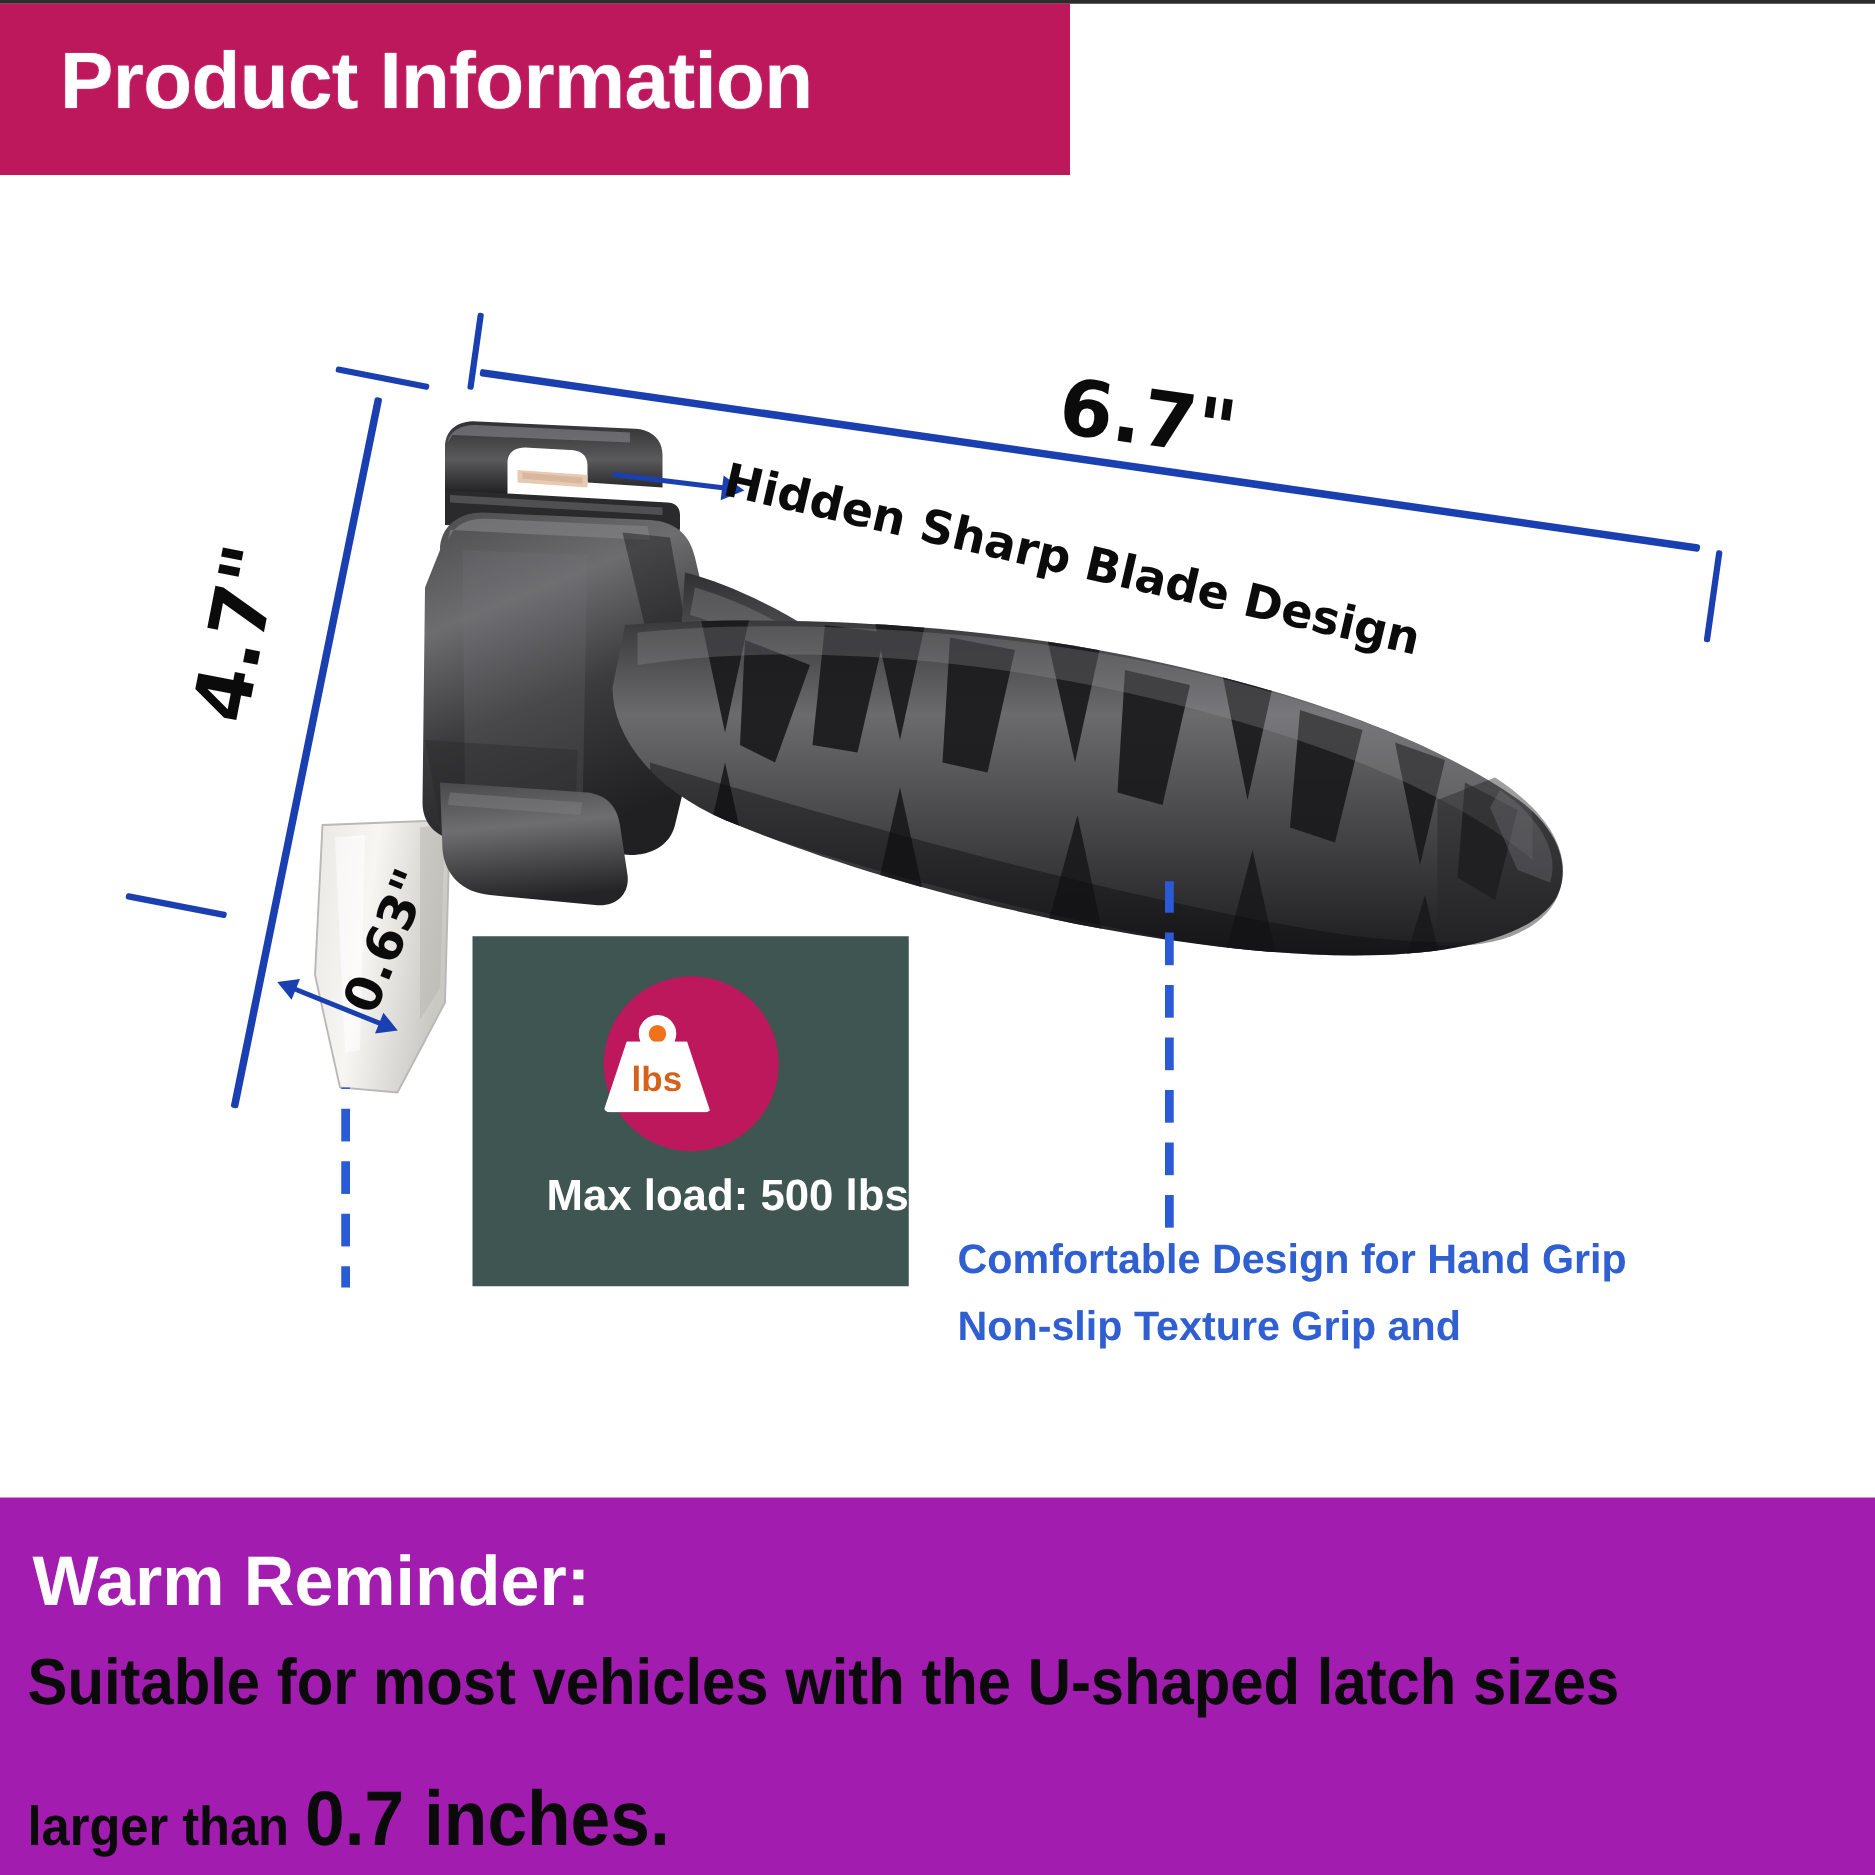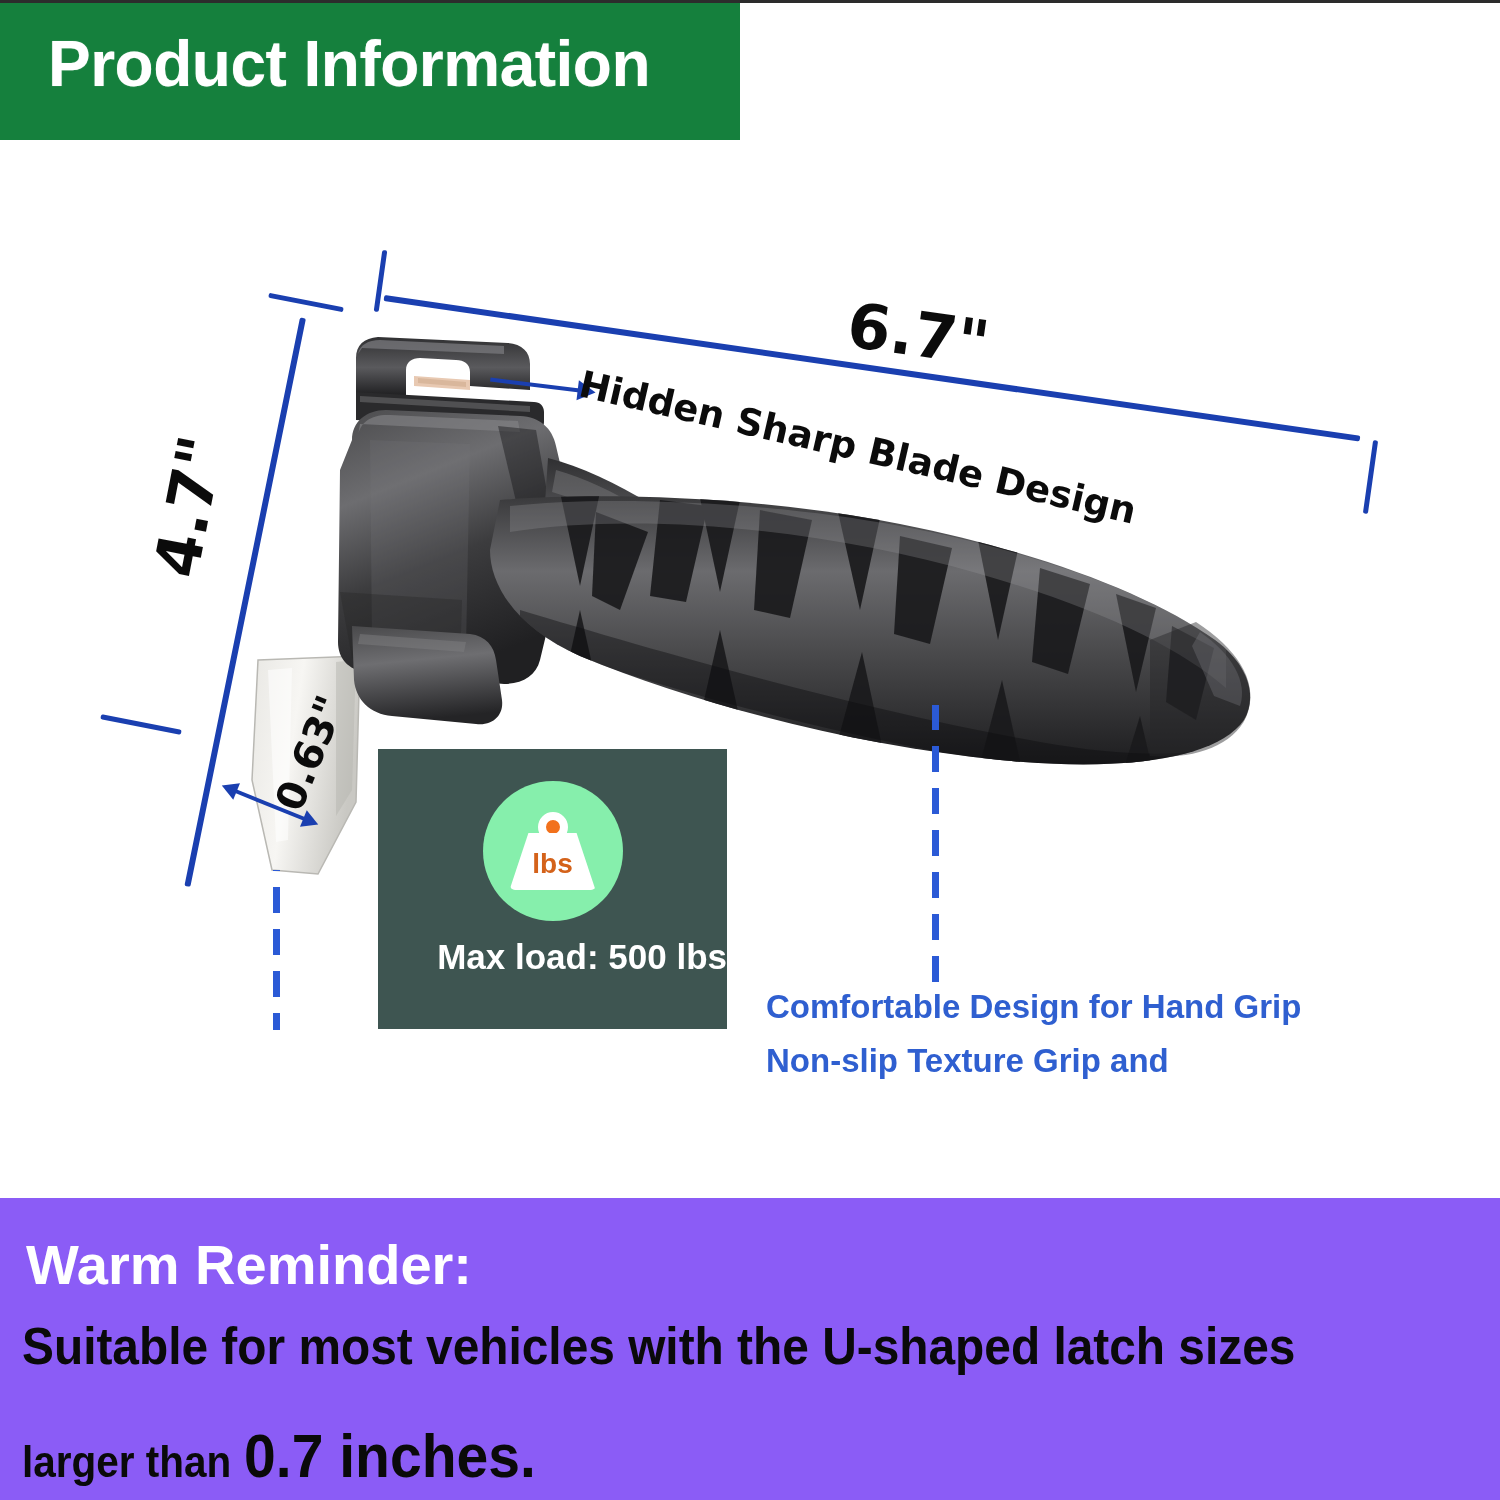--- a/index.html
+++ b/index.html
@@ -13,22 +13,22 @@
 
   
   .top-rule {
     position: absolute; left: 0; top: 0; width: 1500px; height: 3px;
     background: #2c2c2c;
   }
 
   
   .header-band {
     position: absolute; left: 0; top: 3px;
-    width: 740px; height: 137px;
-    background: #15803d;
+    width: 856px; height: 137px;
+    background: #be185d;
   }
   .header-title {
     position: absolute; left: 48px; top: 24px;
     font-size: 64px; font-weight: bold; color: #ffffff;
     letter-spacing: -0.5px; white-space: nowrap;
     text-shadow: 0 0 1px rgba(255,255,255,.5);
   }
 
   
   .canvas {
@@ -138,22 +138,22 @@
 
   
   .badge {
     position: absolute; left: 378px; top: 609px;
     width: 349px; height: 280px;
     background: #3e5551;
   }
   .badge-circle {
     position: absolute; left: 50%; top: 32px; transform: translateX(-50%);
     width: 140px; height: 140px; border-radius: 50%;
-    background: #86efac;
-    display: flex; align-items: center; justify-content: center;
+    background: #be185d;
+    display: flex; align-items: center; 
   }
   .badge-weight { position: relative; width: 86px; height: 78px; }
   .badge-weight .knob {
     position: absolute; left: 50%; top: 0; transform: translateX(-50%);
     width: 30px; height: 30px; border-radius: 50%;
     border: 8px solid #ffffff; background: #f2711c;
   }
   .badge-weight .body {
     position: absolute; left: 0; bottom: 0; width: 86px; height: 57px;
     background: #ffffff;
@@ -168,21 +168,21 @@
   .badge-text {
     position: absolute; left: 0; right: 0; top: 188px;
     text-align: right; color: #ffffff;
     font-size: 35px; font-weight: bold;
   }
 
   
   .reminder {
     position: absolute; left: 0; top: 1198px;
     width: 1500px; height: 302px;
-    background: #8b5cf6;
+    background: #a21caf;
   }
   .reminder-title {
     position: absolute; left: 26px; top: 34px;
     font-size: 56px; font-weight: bold; color: #ffffff;
     font-family: "Liberation Sans Narrow", "Liberation Sans", sans-serif;
   }
   .reminder-l1 {
     position: absolute; left: 22px; top: 118px;
     font-size: 52px; font-weight: bold; color: #0a0a0a;
     white-space: nowrap; transform: scaleX(0.92); transform-origin: 0 50%;

